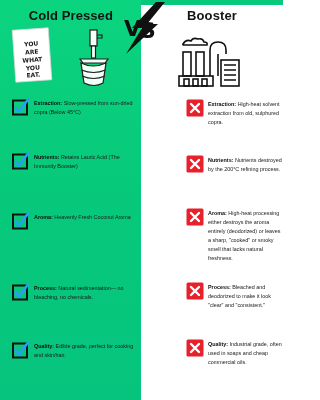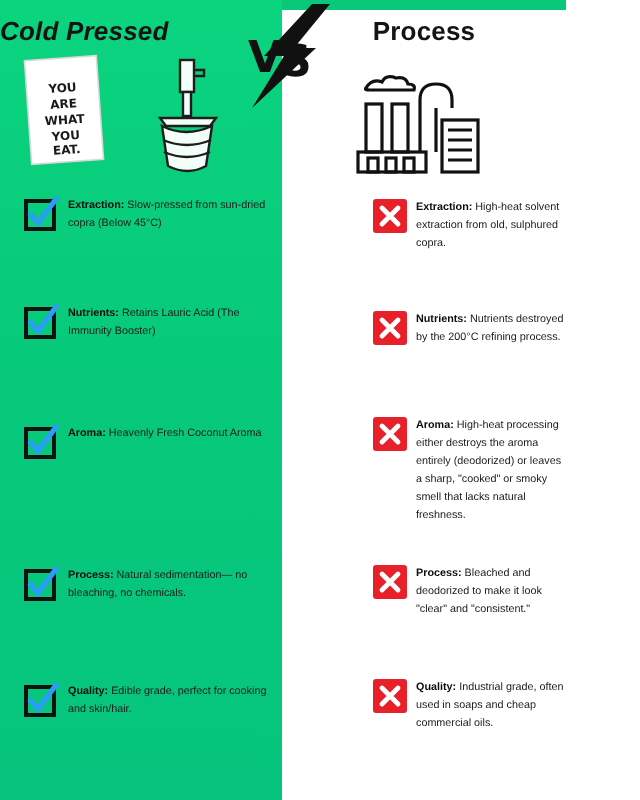--- a/index.html
+++ b/index.html
@@ -20,21 +20,21 @@
     position:absolute;left:141px;top:0;width:142px;height:400px;background:#ffffff;
   }
   .top-green-strip{
     position:absolute;left:141px;top:0;width:142px;height:5px;background:#07c87b;
   }
   
   .col-title{
     position:absolute;top:8px;font-size:13px;font-weight:700;color:#141414;
     letter-spacing:.1px;white-space:nowrap;
   }
-  .col-title.left{left:0;width:113px;text-align:left;font-style:italic;}
+  .col-title.left{left:0;width:113px;text-align:right;}
   .col-title.right{left:141px;width:142px;text-align:center;}
 
   
   .vs-wrap{
     position:absolute;left:118px;top:2px;width:56px;height:56px;
   }
   .vs-wrap svg{display:block;}
 
   
   .hero-left{position:absolute;left:10px;top:26px;width:122px;height:62px;}
@@ -76,21 +76,21 @@
 </head>
 <body>
 
 <div id="infographic">
 
   <div class="panel-left"></div>
   <div class="panel-right"></div>
   <div class="top-green-strip"></div>
 
   <div class="col-title left">Cold Pressed</div>
-  <div class="col-title right">Process</div>
+  <div class="col-title right">Booster</div>
 
   <div class="hero-left">
     <svg width="122" height="62" viewBox="0 0 122 62" xmlns="http://www.w3.org/2000/svg">
       <g>
         <rect x="4" y="3" width="36" height="52" fill="#ffffff" stroke="#d8d8d8" stroke-width="0.8" transform="rotate(-4 22 29)"></rect>
         <g transform="rotate(-4 22 29)" fill="#1a1a1a" font-family="DejaVu Sans, sans-serif" font-weight="700" text-anchor="middle">
           <text x="22" y="20" font-size="6">YOU</text>
           <text x="22" y="28" font-size="6">ARE</text>
           <text x="22" y="36" font-size="6">WHAT</text>
           <text x="22" y="44" font-size="6">YOU</text>

